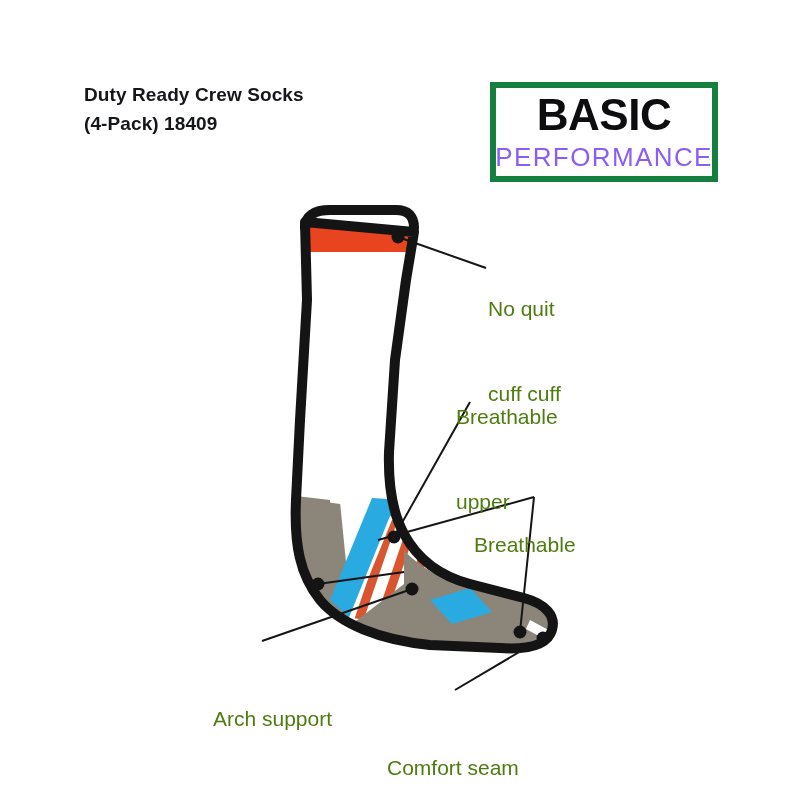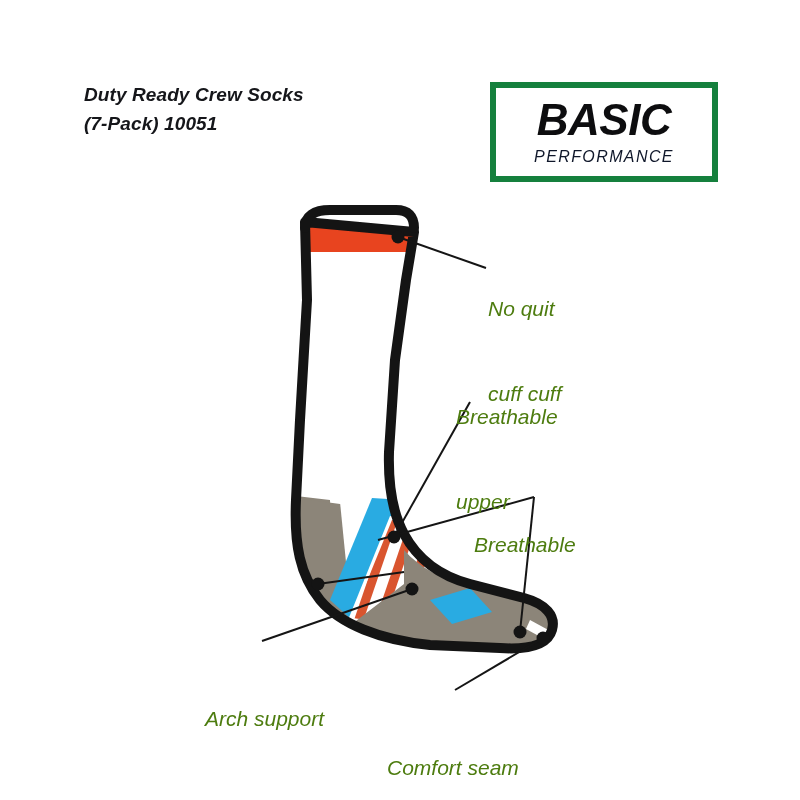--- a/index.html
+++ b/index.html
@@ -5,21 +5,21 @@
 <style>
   html,body{margin:0;padding:0;}
   body{
     width:800px;height:800px;
     background:#ffffff;
     font-family:"Liberation Sans","DejaVu Sans",sans-serif;
     color:#1a1a1a;
     overflow:hidden;
     position:relative;
   }
-  #page{position:relative;width:786px;height:800px;font-style:italic;}
+  #page{position:relative;width:786px;height:800px;}
 
   
   .title-block{
     position:absolute;left:84px;top:80px;width:380px;
   }
   .title-line{
     font-size:19px;
     font-weight:bold;
     letter-spacing:0.1px;
     line-height:1.55;
@@ -40,26 +40,26 @@
   }
   .badge-main{
     font-size:44px;
     font-weight:bold;
     letter-spacing:-0.5px;
     line-height:1;
     color:#0d0d0f;
     margin-top:-2px;
   }
   .badge-sub{
-    font-size:16px;
+    font-size:26px;
     font-weight:normal;
     letter-spacing:1.4px;
     line-height:1;
     margin-top:7px;
-    color:#0f172a;
+    color:#8b5cf6;
     text-align:right;
   }
 
   
   #sock-svg{
     position:absolute;left:0;top:0;
     width:800px;height:800px;
     display:block;
   }
 
@@ -68,31 +68,31 @@
     position:absolute;
     font-size:21px;
     line-height:1.35;
     color:#4d7c0f;
     white-space:pre;
   }
   .callout span{display:block;}
   #lbl-cuff{left:488px;top:238px;}
   #lbl-mesh{left:456px;top:346px;}
   #lbl-cushion{left:474px;top:474px;}
-  #lbl-arch{left:205px;top:648px;}
+  #lbl-arch{left:213px;top:648px;}
   #lbl-seam{left:387px;top:697px;}
 </style>
 </head>
 <body>
 
 <div id="page">
 
   <div class="title-block">
     <div class="title-line">Duty Ready Crew Socks</div>
-    <div class="title-line">(7-Pack) 10051</div>
+    <div class="title-line">(4-Pack) 18409</div>
   </div>
 
   <div class="badge">
     <div class="badge-main">BASIC</div>
     <div class="badge-sub">PERFORMANCE</div>
   </div>
 
   <svg id="sock-svg" viewBox="0 0 800 800">
 
     <defs>

